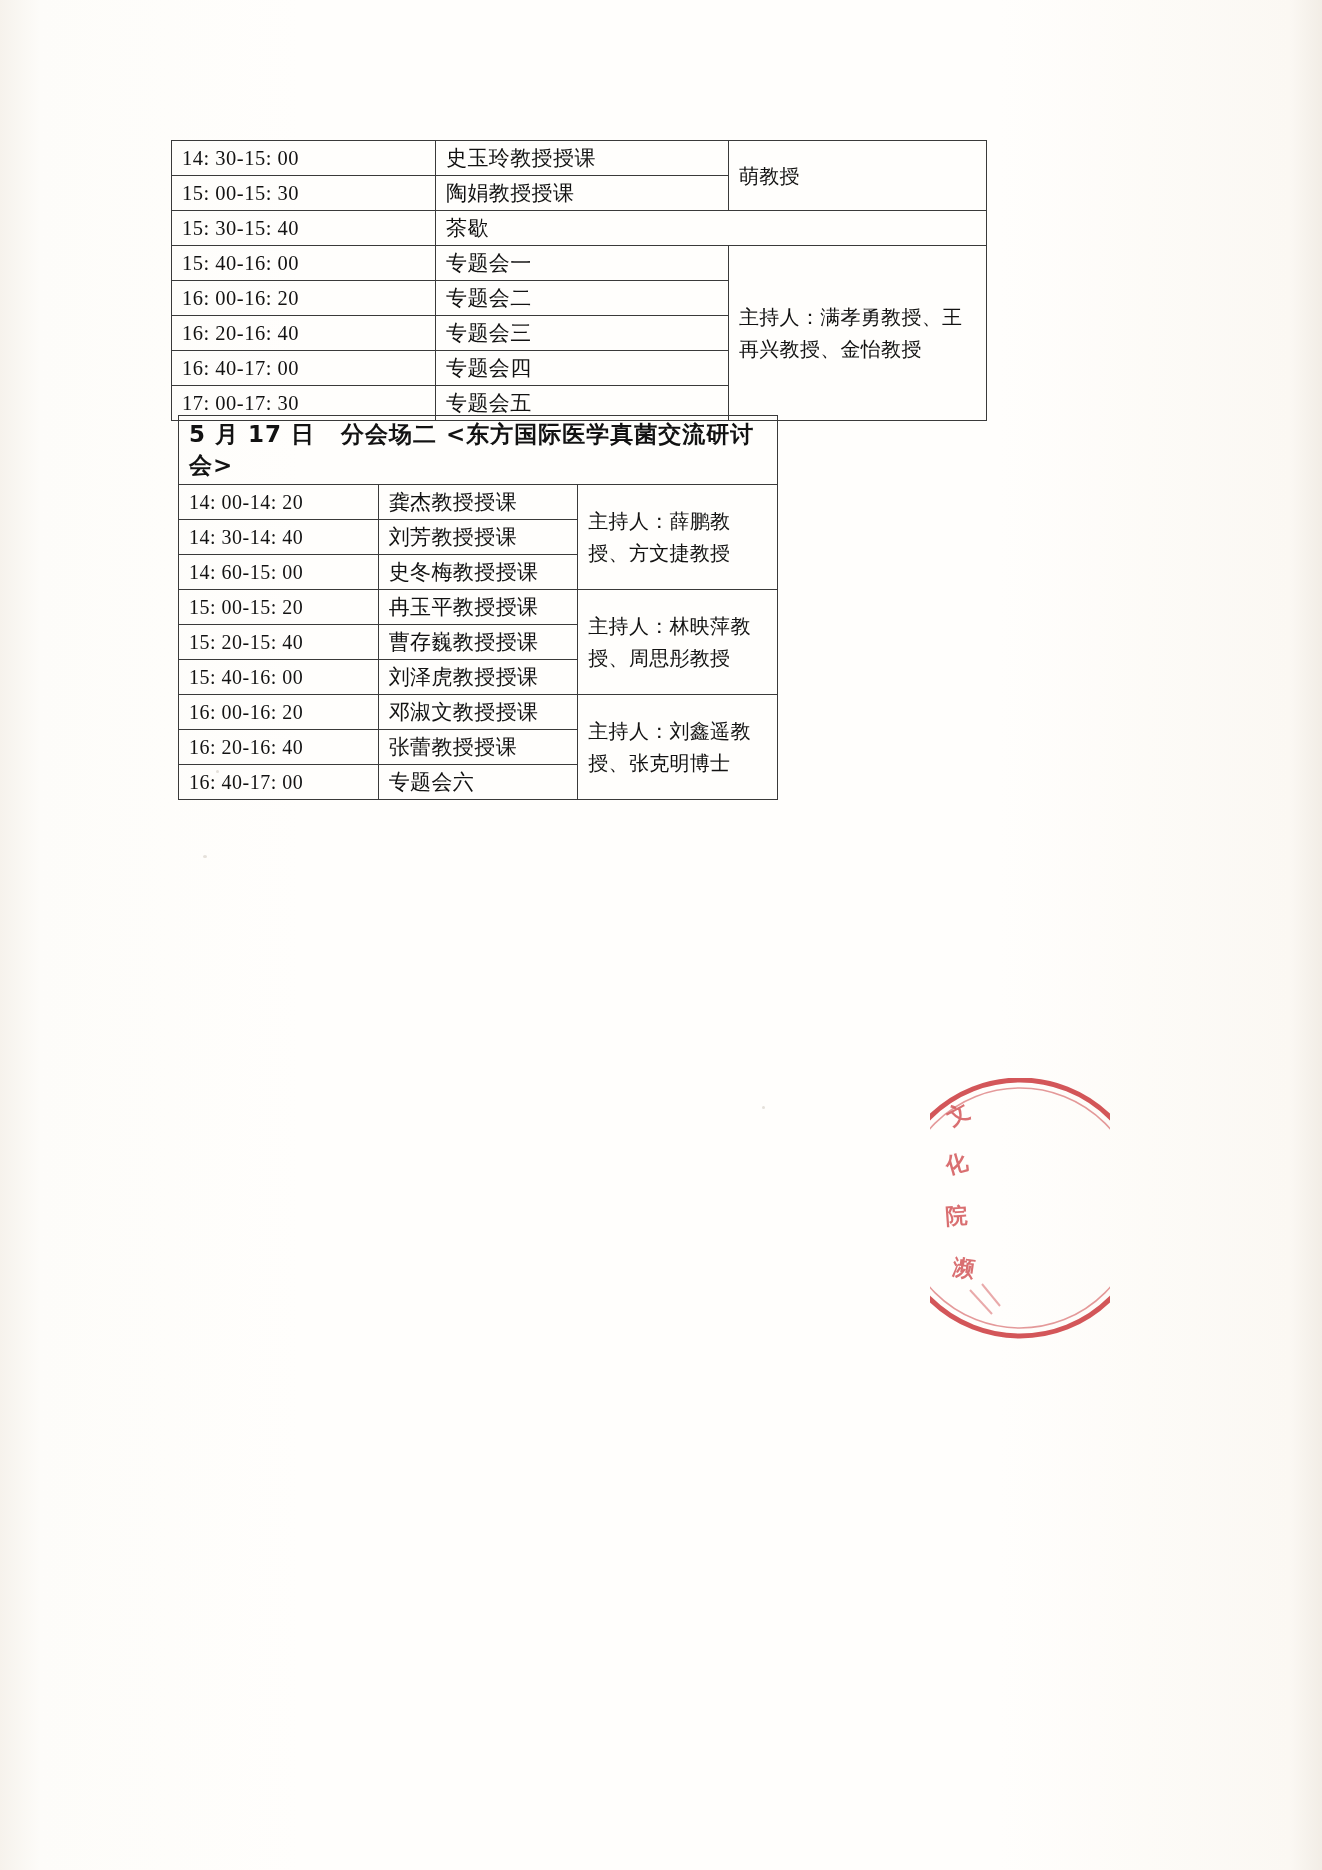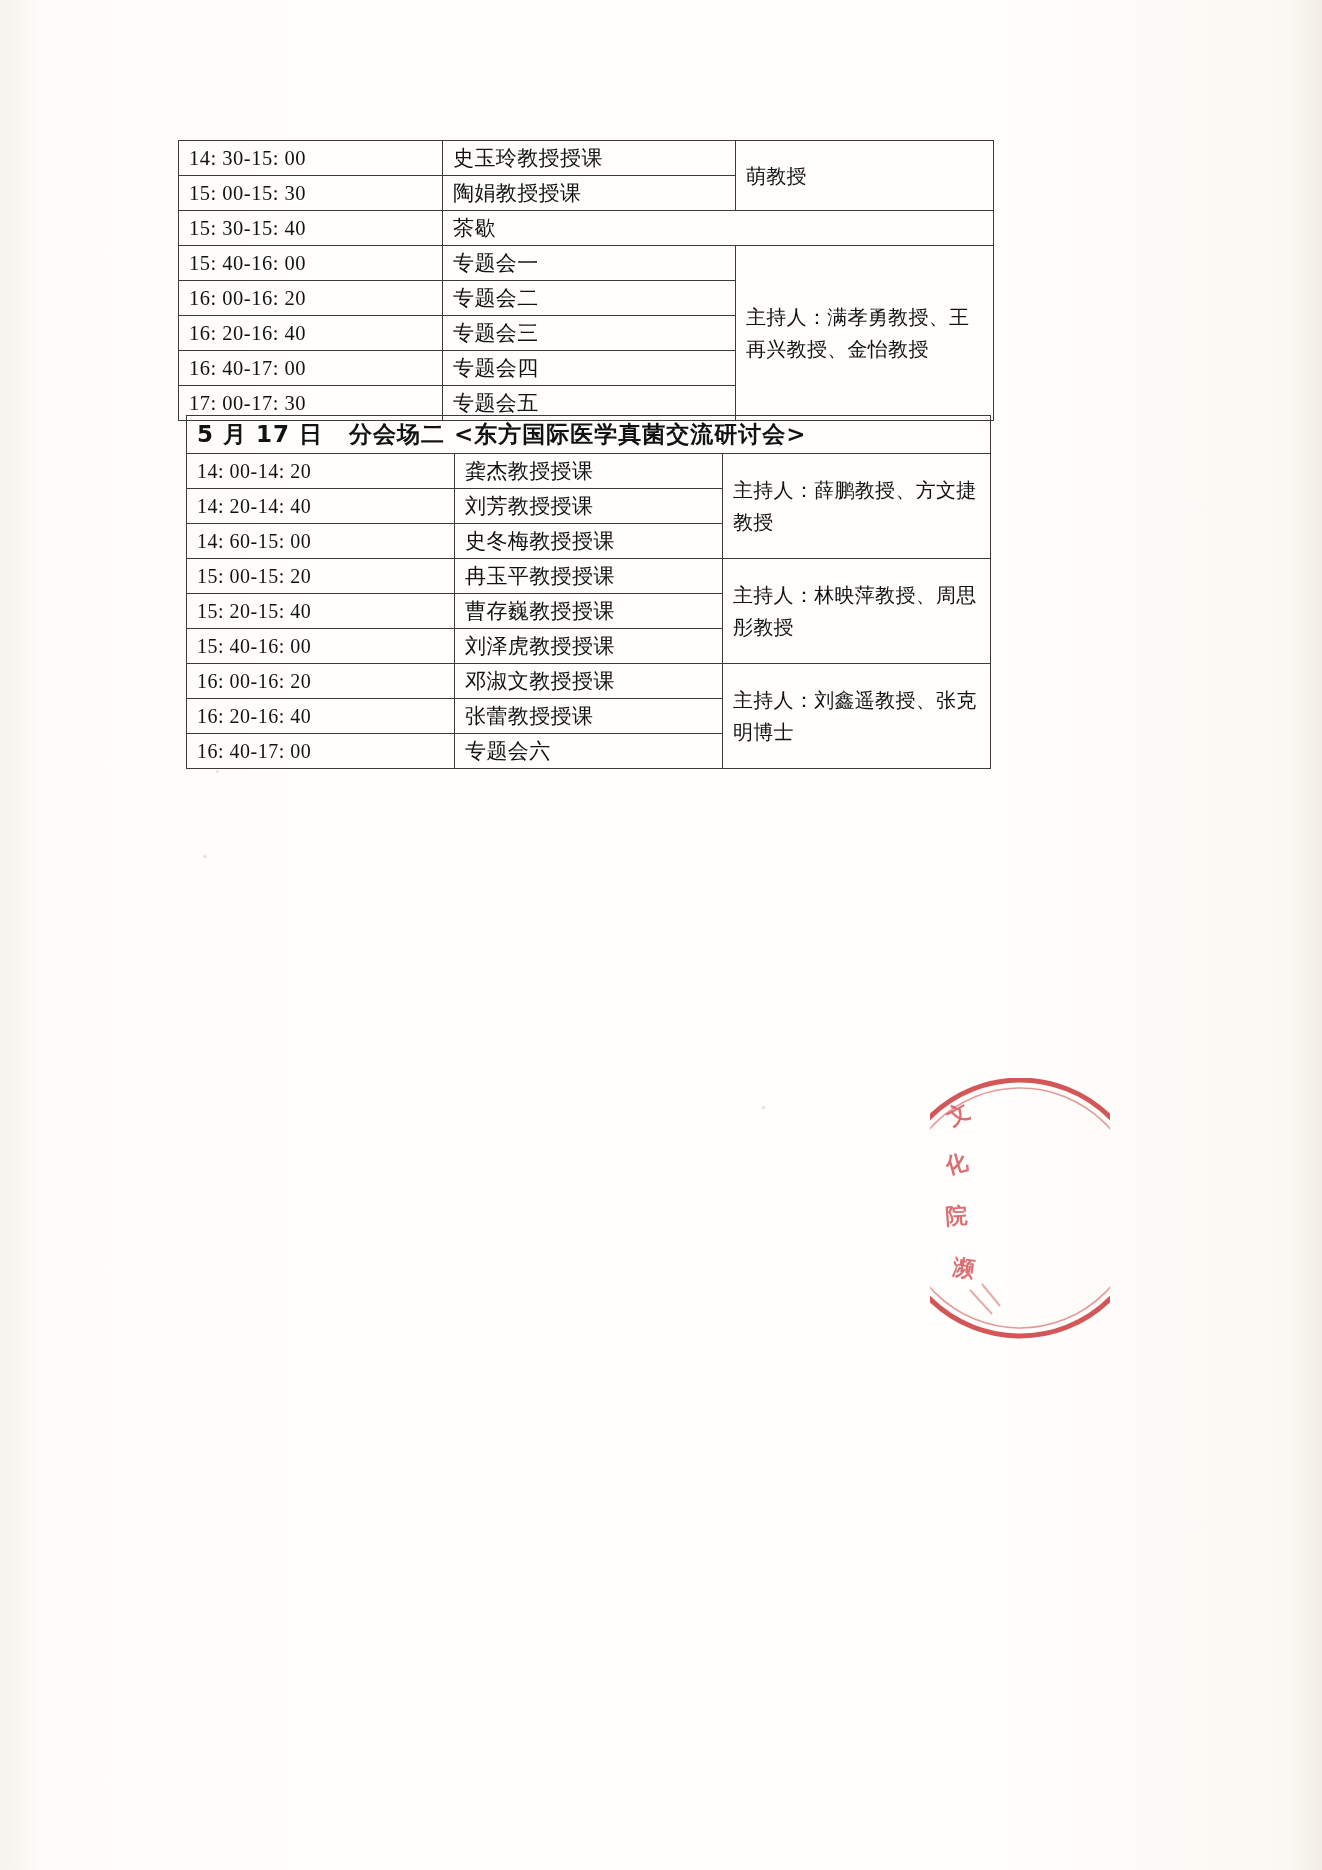--- a/index.html
+++ b/index.html
@@ -48,28 +48,28 @@
     width:238px;
     font-size:20px;
     font-weight:normal;
     font-family:"DejaVu Sans","Liberation Sans",sans-serif;
     line-height:1.6;
     letter-spacing:.3px;
   }
   .rowh{height:30px;}
 
   
-  #table1{left:178px;top:140px;width:752px;}
+  #table1{left:171px;top:140px;width:752px;}
   #table1 td.c-time{width:243px;}
   #table1 td.c-topic{width:272px;border-radius:16px;}
   #table1 td.c-host{width:237px;}
   td.merged-full{font-size:21px;font-family:"DejaVu Sans","Liberation Sans",sans-serif;margin-top:31px;}
 
   
-  #table2{left:186px;top:415px;width:805px;}
+  #table2{left:178px;top:415px;width:600px;}
   #table2 td.c-time{width:145px;font-size:20px;margin-top:40px;}
   #table2 td.c-topic{width:253px;}
   #table2 td.c-host{width:354px;font-size:20px;}
   .titlecell{
     font-size:23px;
     font-weight:bold;
     font-family:"DejaVu Sans","Liberation Sans",sans-serif;
     padding:14px 14px 14px 12px;
     letter-spacing:1px;
   }
@@ -153,21 +153,21 @@
     <tbody>
       <tr>
         <td class="titlecell" colspan="3"><span>5 月 17 日</span><span class="gap"></span><span>分会场二 &lt;东方国际医学真菌交流研讨会&gt;</span></td>
       </tr>
       <tr class="rowh">
         <td class="c-time">14: 00-14: 20</td>
         <td class="c-topic">龚杰教授授课</td>
         <td class="c-host" rowspan="3">主持人：薛鹏教授、方文捷教授</td>
       </tr>
       <tr class="rowh">
-        <td class="c-time">14: 20-14: 40</td>
+        <td class="c-time">14: 30-14: 40</td>
         <td class="c-topic">刘芳教授授课</td>
       </tr>
       <tr class="rowh">
         <td class="c-time">14: 60-15: 00</td>
         <td class="c-topic">史冬梅教授授课</td>
       </tr>
       <tr class="rowh">
         <td class="c-time">15: 00-15: 20</td>
         <td class="c-topic">冉玉平教授授课</td>
         <td class="c-host" rowspan="3">主持人：林映萍教授、周思彤教授</td>

